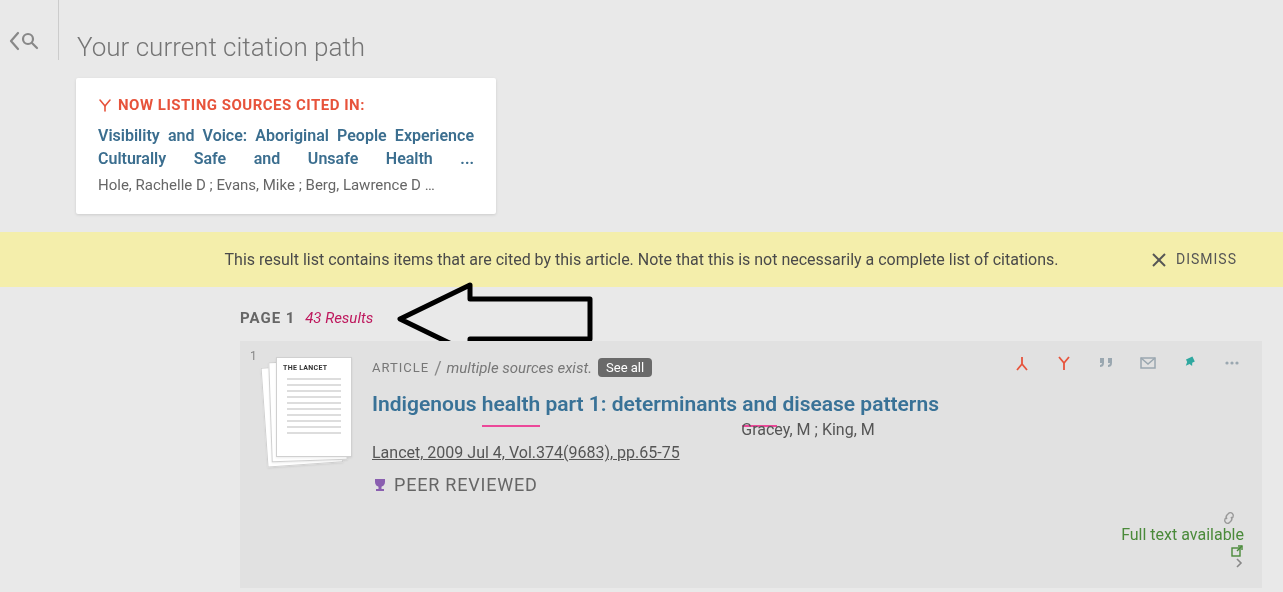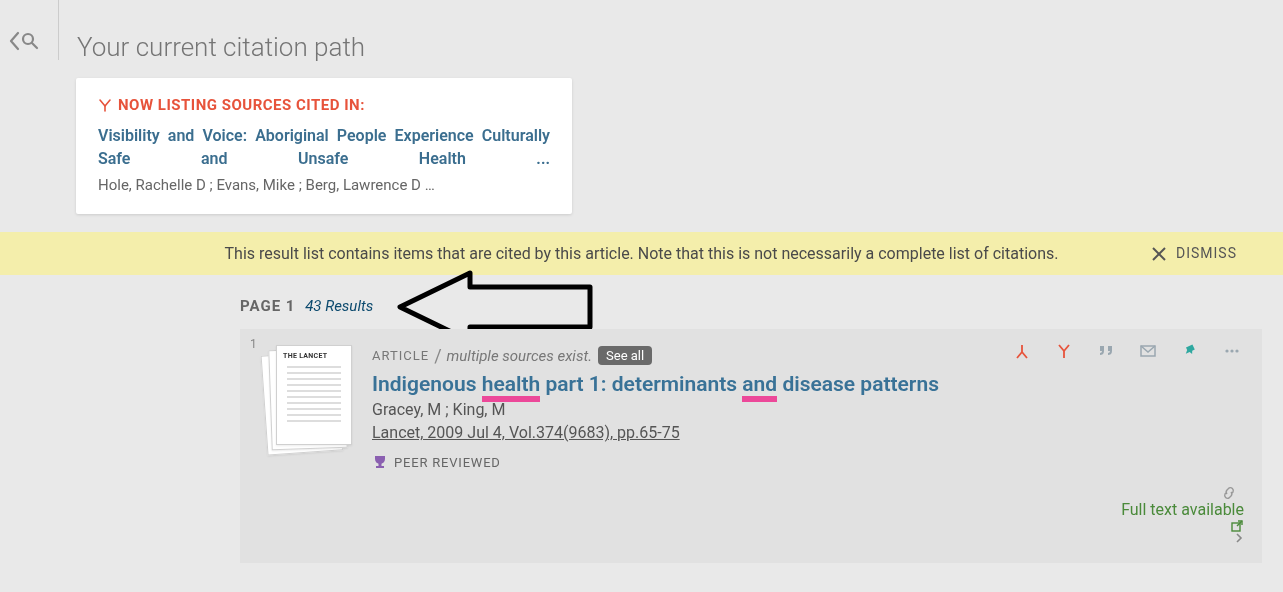--- a/index.html
+++ b/index.html
@@ -1,53 +1,53 @@
 <!DOCTYPE html>
 <html><head>
 <meta charset="utf-8">
 <style>
 * { margin: 0; padding: 0; box-sizing: border-box; }
 body { font-family: -apple-system, BlinkMacSystemFont, "Segoe UI", Roboto, Arial, sans-serif; background: #e9e9e9; width: 1283px; height: 592px; overflow: hidden; color: #555; }
 .top-bar { display: flex; align-items: flex-start; padding: 0; height: 70px; }
 .back-search { display: flex; align-items: center; padding: 22px 18px 0 8px; color: #777; border-right: 1px solid #ccc; height: 60px; margin-right: 18px; }
 .back-search svg { width: 32px; height: 22px; }
 .page-title { font-size: 26px; font-weight: 300; color: #757575; padding-top: 32px; }
-.citation-card { background: #fff; margin: 8px 0 18px 76px; width: 496px; padding: 18px 22px 20px 22px; border-radius: 2px; box-shadow: 0 1px 3px rgba(0,0,0,0.12); }
+.citation-card { background: #fff; margin: 8px 0 18px 76px; width: 420px; padding: 18px 22px 20px 22px; border-radius: 2px; box-shadow: 0 1px 3px rgba(0,0,0,0.12); }
 .citation-header { display: flex; align-items: center; color: #e7533b; font-size: 15px; font-weight: 700; letter-spacing: 0.5px; margin-bottom: 10px; }
 .citation-header svg { width: 14px; height: 14px; margin-right: 6px; }
 .citation-title { color: #3b6e8f; font-weight: 600; font-size: 16px; line-height: 1.45; text-align: justify; text-align-last: justify; margin-bottom: 6px; }
 .citation-authors { color: #666; font-size: 15px; }
-.notice-bar { background: #f4eeab; display: flex; align-items: center; justify-content: center; padding: 12px 0; font-size: 16px; color: #4a4a4a; position: relative; }
+.notice-bar { background: #f4eeab; display: flex; align-items: center; justify-content: center; padding: 18px 0; font-size: 16px; color: #4a4a4a; position: relative; }
 .notice-bar .dismiss { position: absolute; right: 46px; display: flex; align-items: flex-start; color: #555; font-size: 14px; letter-spacing: 1px; cursor: pointer; }
 .notice-bar .dismiss svg { width: 18px; height: 18px; margin-right: 8px; stroke: #555; stroke-width: 2; }
 .results-area { padding: 22px 0 0 240px; position: relative; }
 .results-header { font-size: 15px; color: #666; margin-bottom: 14px; }
 .results-header .page-label { font-weight: 700; letter-spacing: 1px; margin-right: 6px; }
-.results-header .count { font-style: italic; color: #0c4a6e; }
+.results-header .count { font-style: italic; color: #be185d; }
 .annotation-arrow { position: absolute; left: 390px; top: -8px; }
 .result-card { background: #e1e1e1; padding: 16px 18px 20px 14px; width: 1022px; display: flex; position: relative; }
 .result-number { position: absolute; top: 8px; left: 10px; font-size: 12px; color: #888; }
 .thumbnail { width: 90px; height: 110px; margin-right: 18px; margin-left: 10px; position: relative; flex-shrink: 0; }
 .thumb-page { position: absolute; background: #fff; border: 1px solid #d0d0d0; width: 76px; height: 100px; box-shadow: 0 1px 2px rgba(0,0,0,0.08); }
 .thumb-page.p1 { left: 0; top: 8px; transform: rotate(-4deg); }
 .thumb-page.p2 { left: 6px; top: 4px; transform: rotate(-2deg); }
 .thumb-page.p3 { left: 12px; top: 0; }
 .thumb-page.p3::before { content: "THE LANCET"; position: absolute; top: 6px; left: 6px; font-size: 7px; font-weight: 700; color: #333; letter-spacing: 0.3px; }
 .thumb-page.p3::after { content: ""; position: absolute; top: 20px; left: 10px; right: 10px; height: 60px; background: repeating-linear-gradient(to bottom, #ddd 0, #ddd 2px, transparent 2px, transparent 6px); }
 .result-content { flex: 1; }
-.result-meta { font-size: 15px; color: #777; margin-bottom: 6px; display: flex; align-items: center; flex-wrap: wrap; }
+.result-meta { font-size: 15px; color: #777; margin-bottom: 14px; display: flex; align-items: center; flex-wrap: wrap; }
 .result-meta .type { letter-spacing: 1px; font-size: 13px; }
 .result-meta .sep { margin: 0 5px; font-size: 18px; color: #888; }
 .result-meta .sources { font-style: italic; }
 .see-all { background: #6a6a6a; color: #fff; font-size: 13px; padding: 2px 8px; border-radius: 4px; margin-left: 6px; font-style: normal; cursor: pointer; }
 .result-title { color: #397297; font-size: 21px; font-weight: 600; margin-bottom: 4px; }
-.result-title u { text-decoration: none; border-bottom: 6px solid #ec4899; padding-bottom: 0; }
-.result-authors { color: #555; font-size: 16px; margin-bottom: 4px; }
+.result-title u { text-decoration: none; border-bottom: 2px solid #ec4899; padding-bottom: 9px; }
+.result-authors { color: #555; font-size: 16px; margin-bottom: 4px; text-align: center; }
 .result-citation { color: #555; font-size: 16px; margin-bottom: 12px; text-decoration: underline; }
-.peer-reviewed { display: flex; align-items: center; font-size: 13px; letter-spacing: 0.8px; color: #666; margin-bottom: 16px; }
+.peer-reviewed { display: flex; align-items: center; font-size: 18px; letter-spacing: 0.8px; color: #666; margin-bottom: 16px; }
 .peer-reviewed svg { width: 16px; height: 16px; margin-right: 6px; }
 .full-text { display: flex; align-items: flex-end; color: #4a8a3a; font-size: 16px; flex-direction: column; }
 .full-text svg.link-ic { width: 14px; height: 14px; margin-right: 8px; stroke: #999; }
 .full-text svg.ext-ic { width: 14px; height: 14px; margin-left: 6px; }
 .full-text svg.chev-ic { width: 10px; height: 10px; margin-left: 10px; stroke: #888; }
 .result-actions { position: absolute; right: 20px; top: 12px; display: flex; align-items: center; gap: 22px; }
 .result-actions .act { cursor: pointer; display: flex; align-items: center; justify-content: center; width: 20px; height: 20px; }
 .result-actions svg { width: 18px; height: 18px; }
 </style>
 </head>

